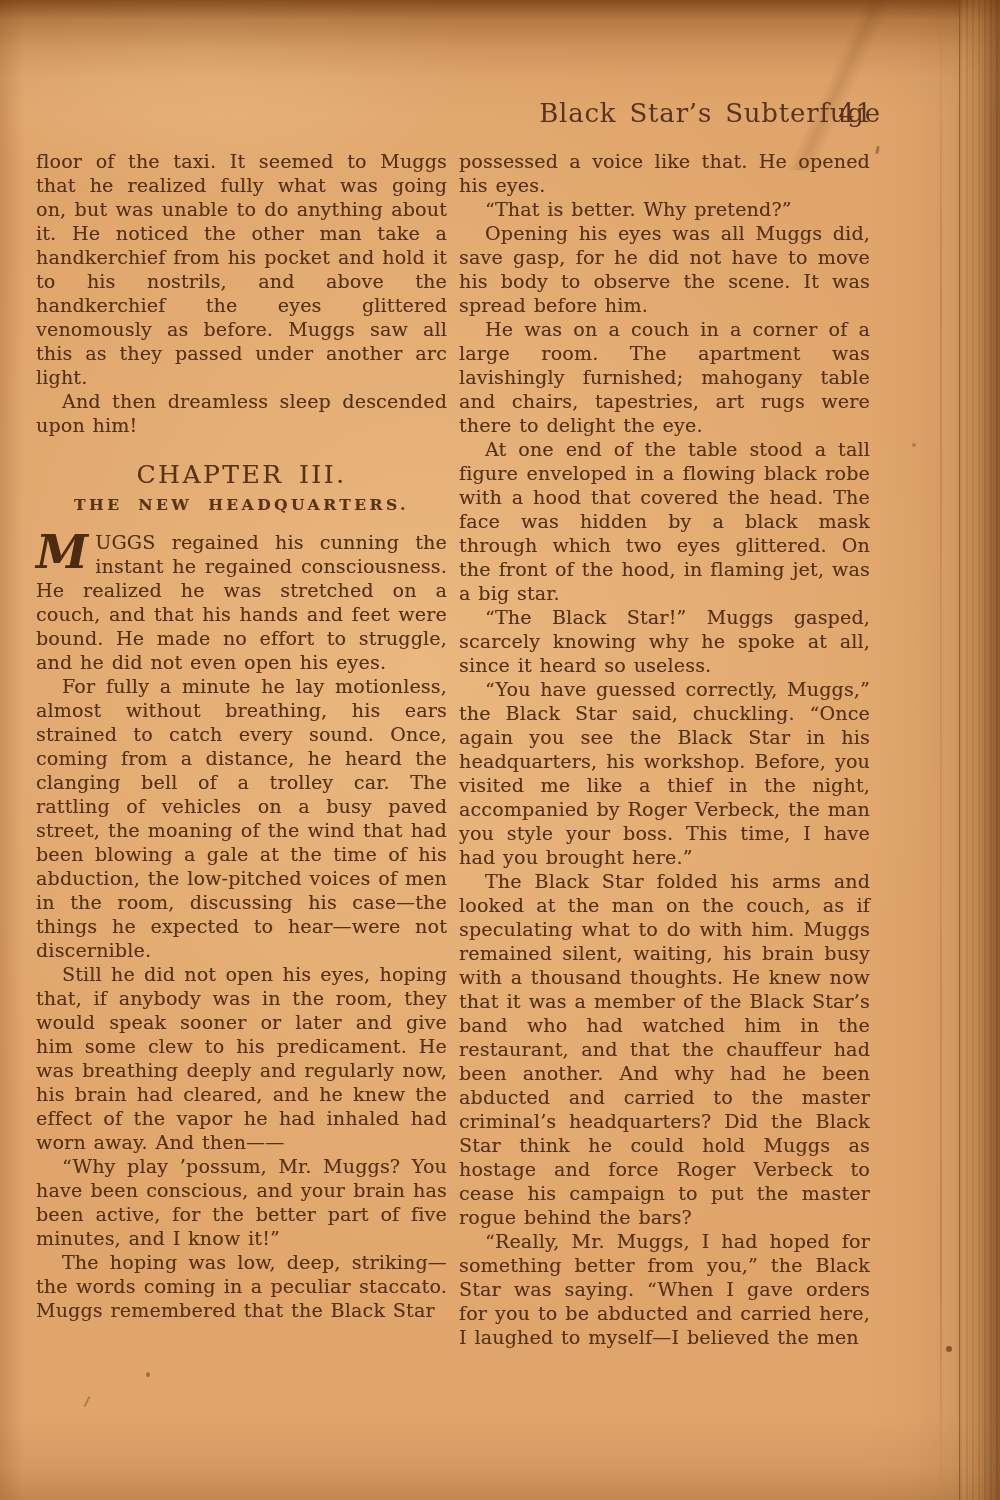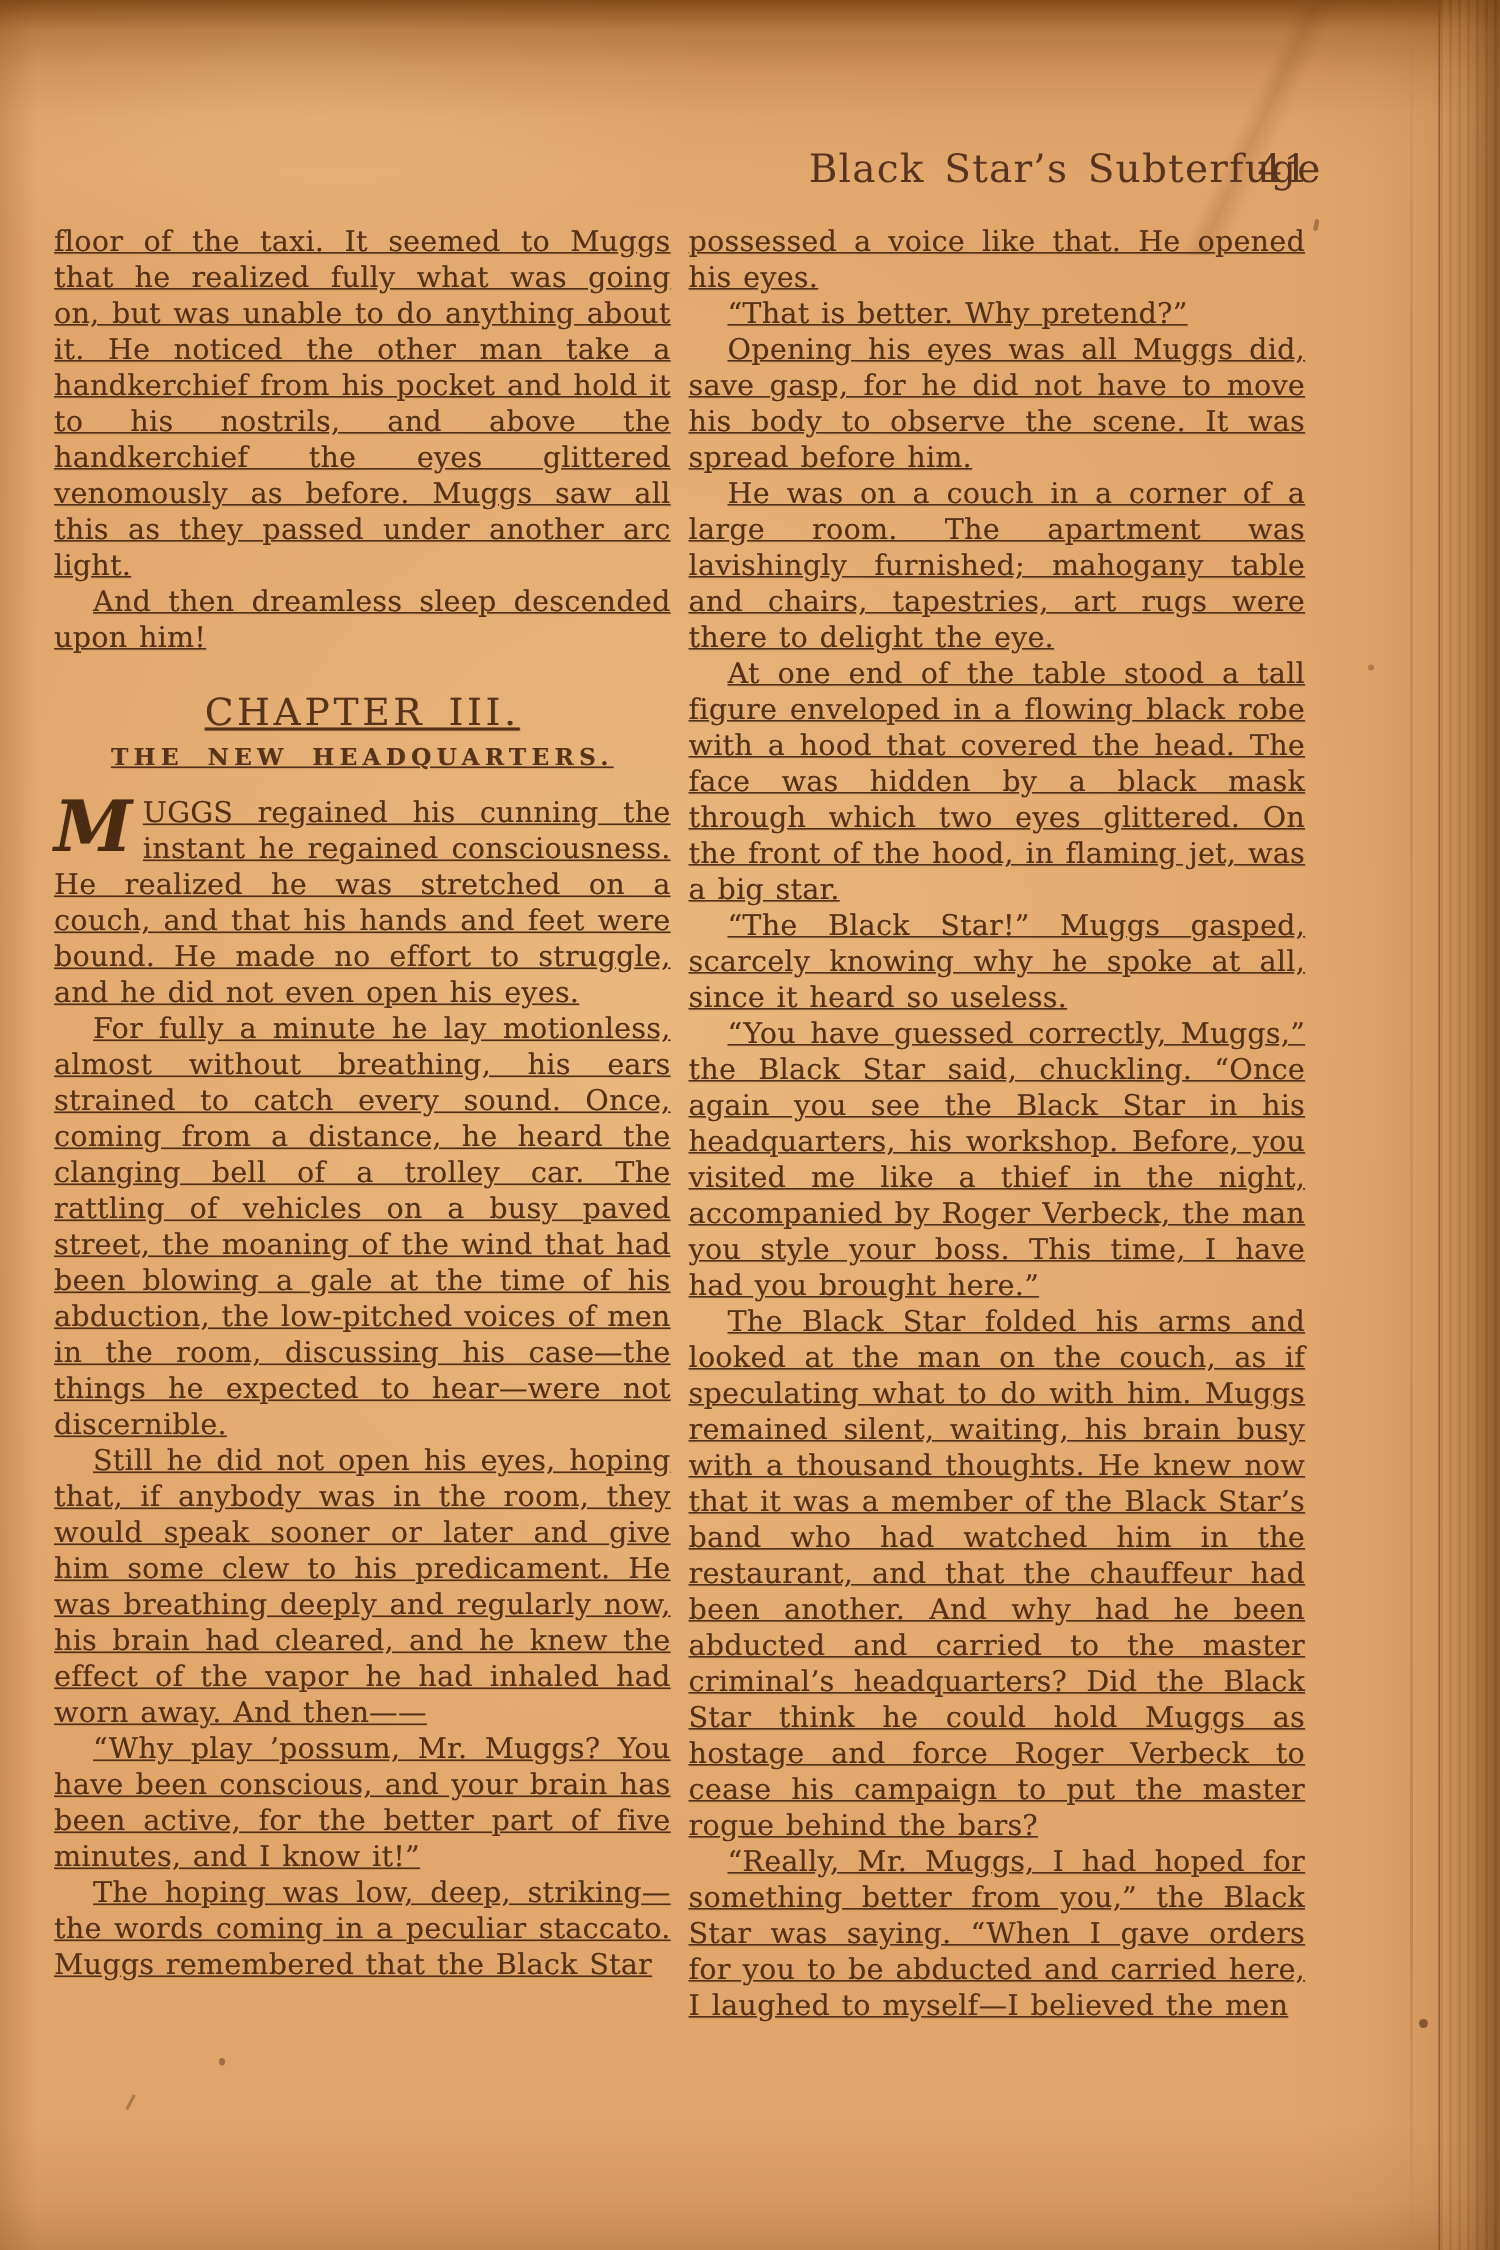--- a/index.html
+++ b/index.html
@@ -44,21 +44,21 @@
   .content {
     position: absolute; left: 36px; top: 98px; width: 845px;
   }
   .running-head {
     position: relative; height: 38px;
     font-size: 26px; letter-spacing: 0.8px; color: #583420;
   }
   .head-title { display: block; text-align: right; word-spacing: 4px; }
   .page-number { position: absolute; right: 8px; top: 0; }
 
-  .columns { display: flex; gap: 12px; margin-top: 13px; text-decoration: underline; }
+  .columns { display: flex; gap: 12px; margin-top: 13px; }
   .col {
     width: 411px;
     font-size: 19px; line-height: 24px;
     text-align: justify;
     letter-spacing: 0.2px; word-spacing: 1.5px;
     color: #543017;
     text-shadow: 0.3px 0.3px 0.3px rgba(84,48,23,0.35);
   }
   .para { margin: 0; text-indent: 26px; }
   .para.no-indent { text-indent: 0; }

